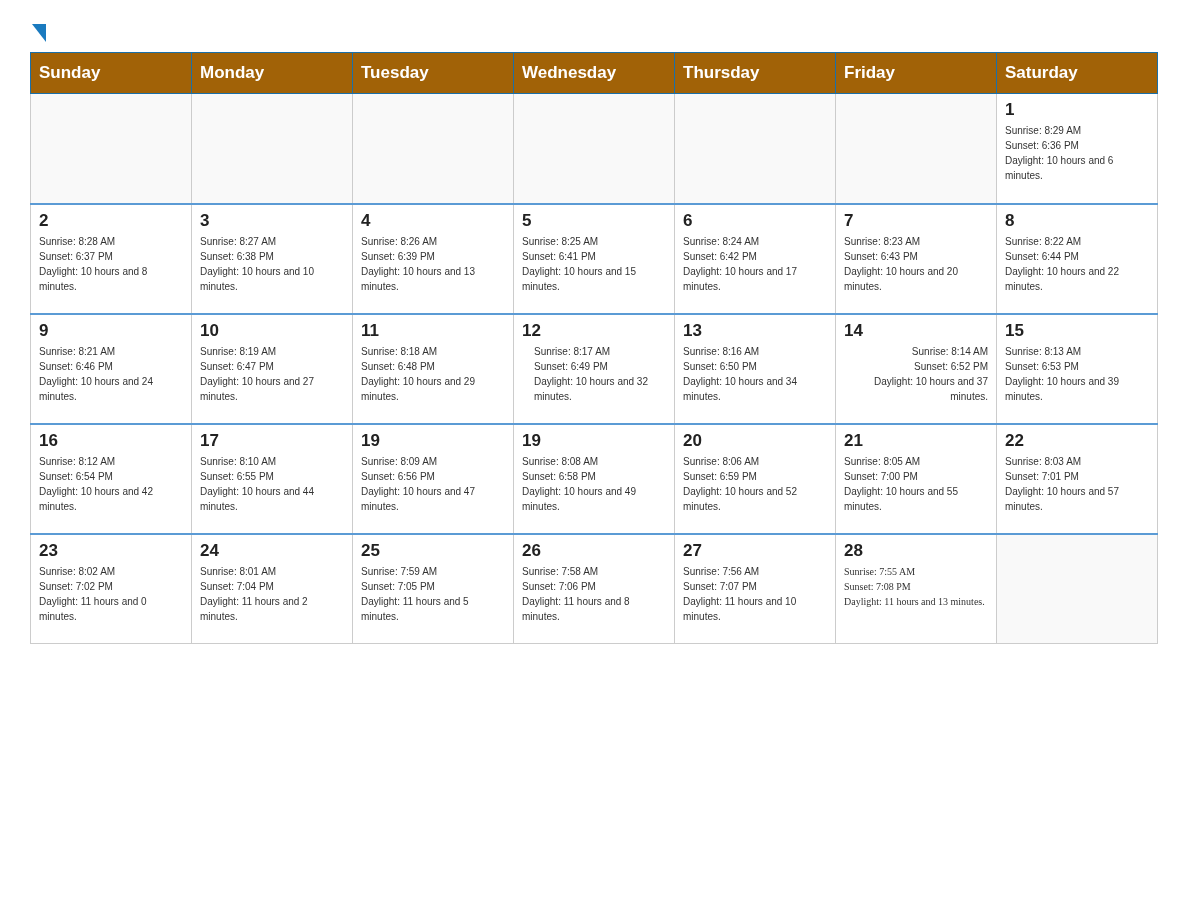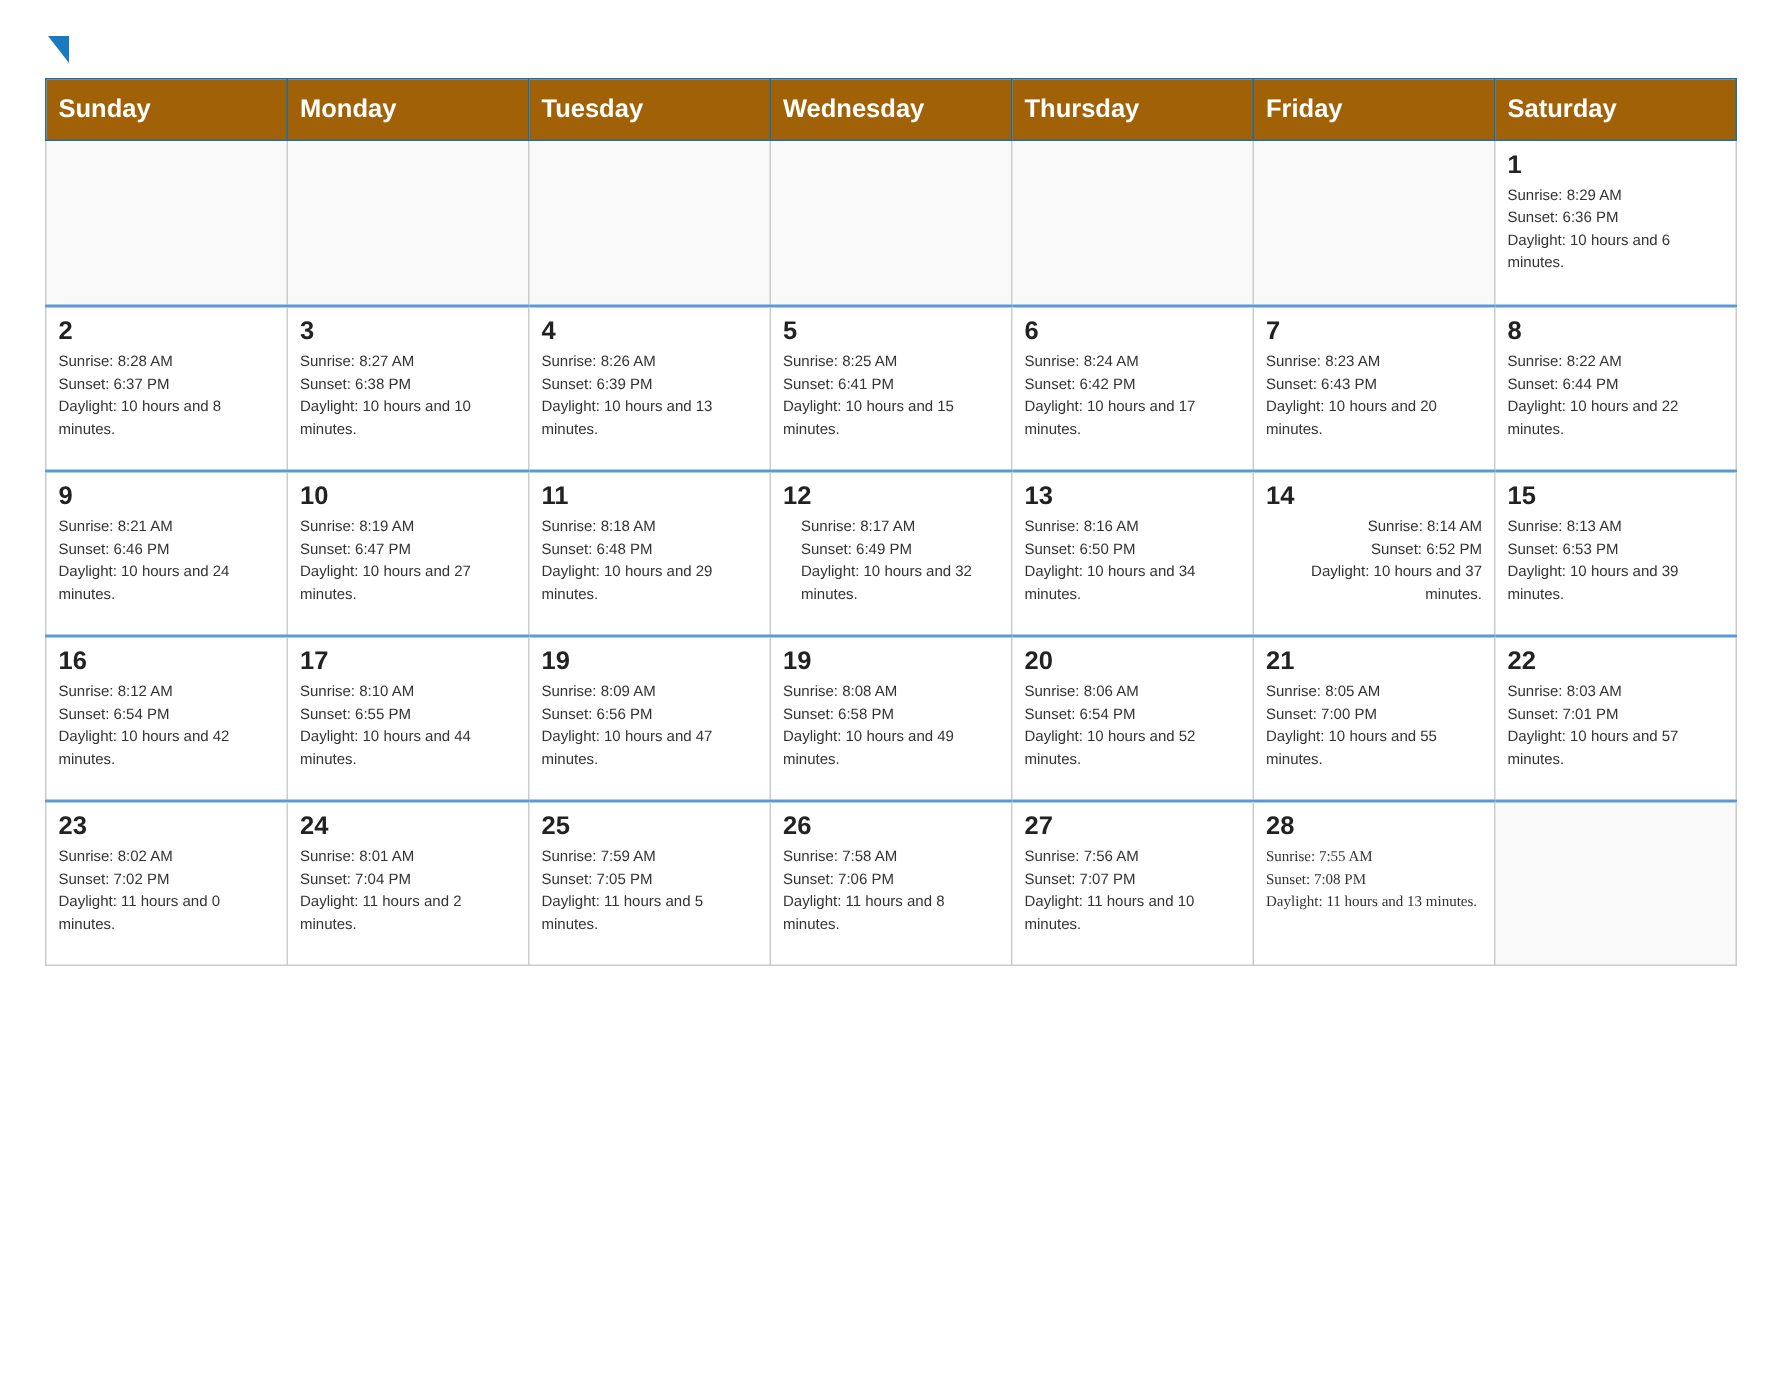--- a/index.html
+++ b/index.html
@@ -257,21 +257,21 @@
         </td>
         <td>
           <span class="day-number">19</span>
           <div class="day-info" style="white-space: pre-line;">Sunrise: 8:08 AM
 Sunset: 6:58 PM
 Daylight: 10 hours and 49 minutes.</div>
         </td>
         <td>
           <span class="day-number">20</span>
           <div class="day-info" style="white-space: pre-line;">Sunrise: 8:06 AM
-Sunset: 6:54 PM
+Sunset: 6:59 PM
 Daylight: 10 hours and 52 minutes.</div>
         </td>
         <td>
           <span class="day-number">21</span>
           <div class="day-info" style="white-space: pre-line;">Sunrise: 8:05 AM
 Sunset: 7:00 PM
 Daylight: 10 hours and 55 minutes.</div>
         </td>
         <td>
           <span class="day-number">22</span>

